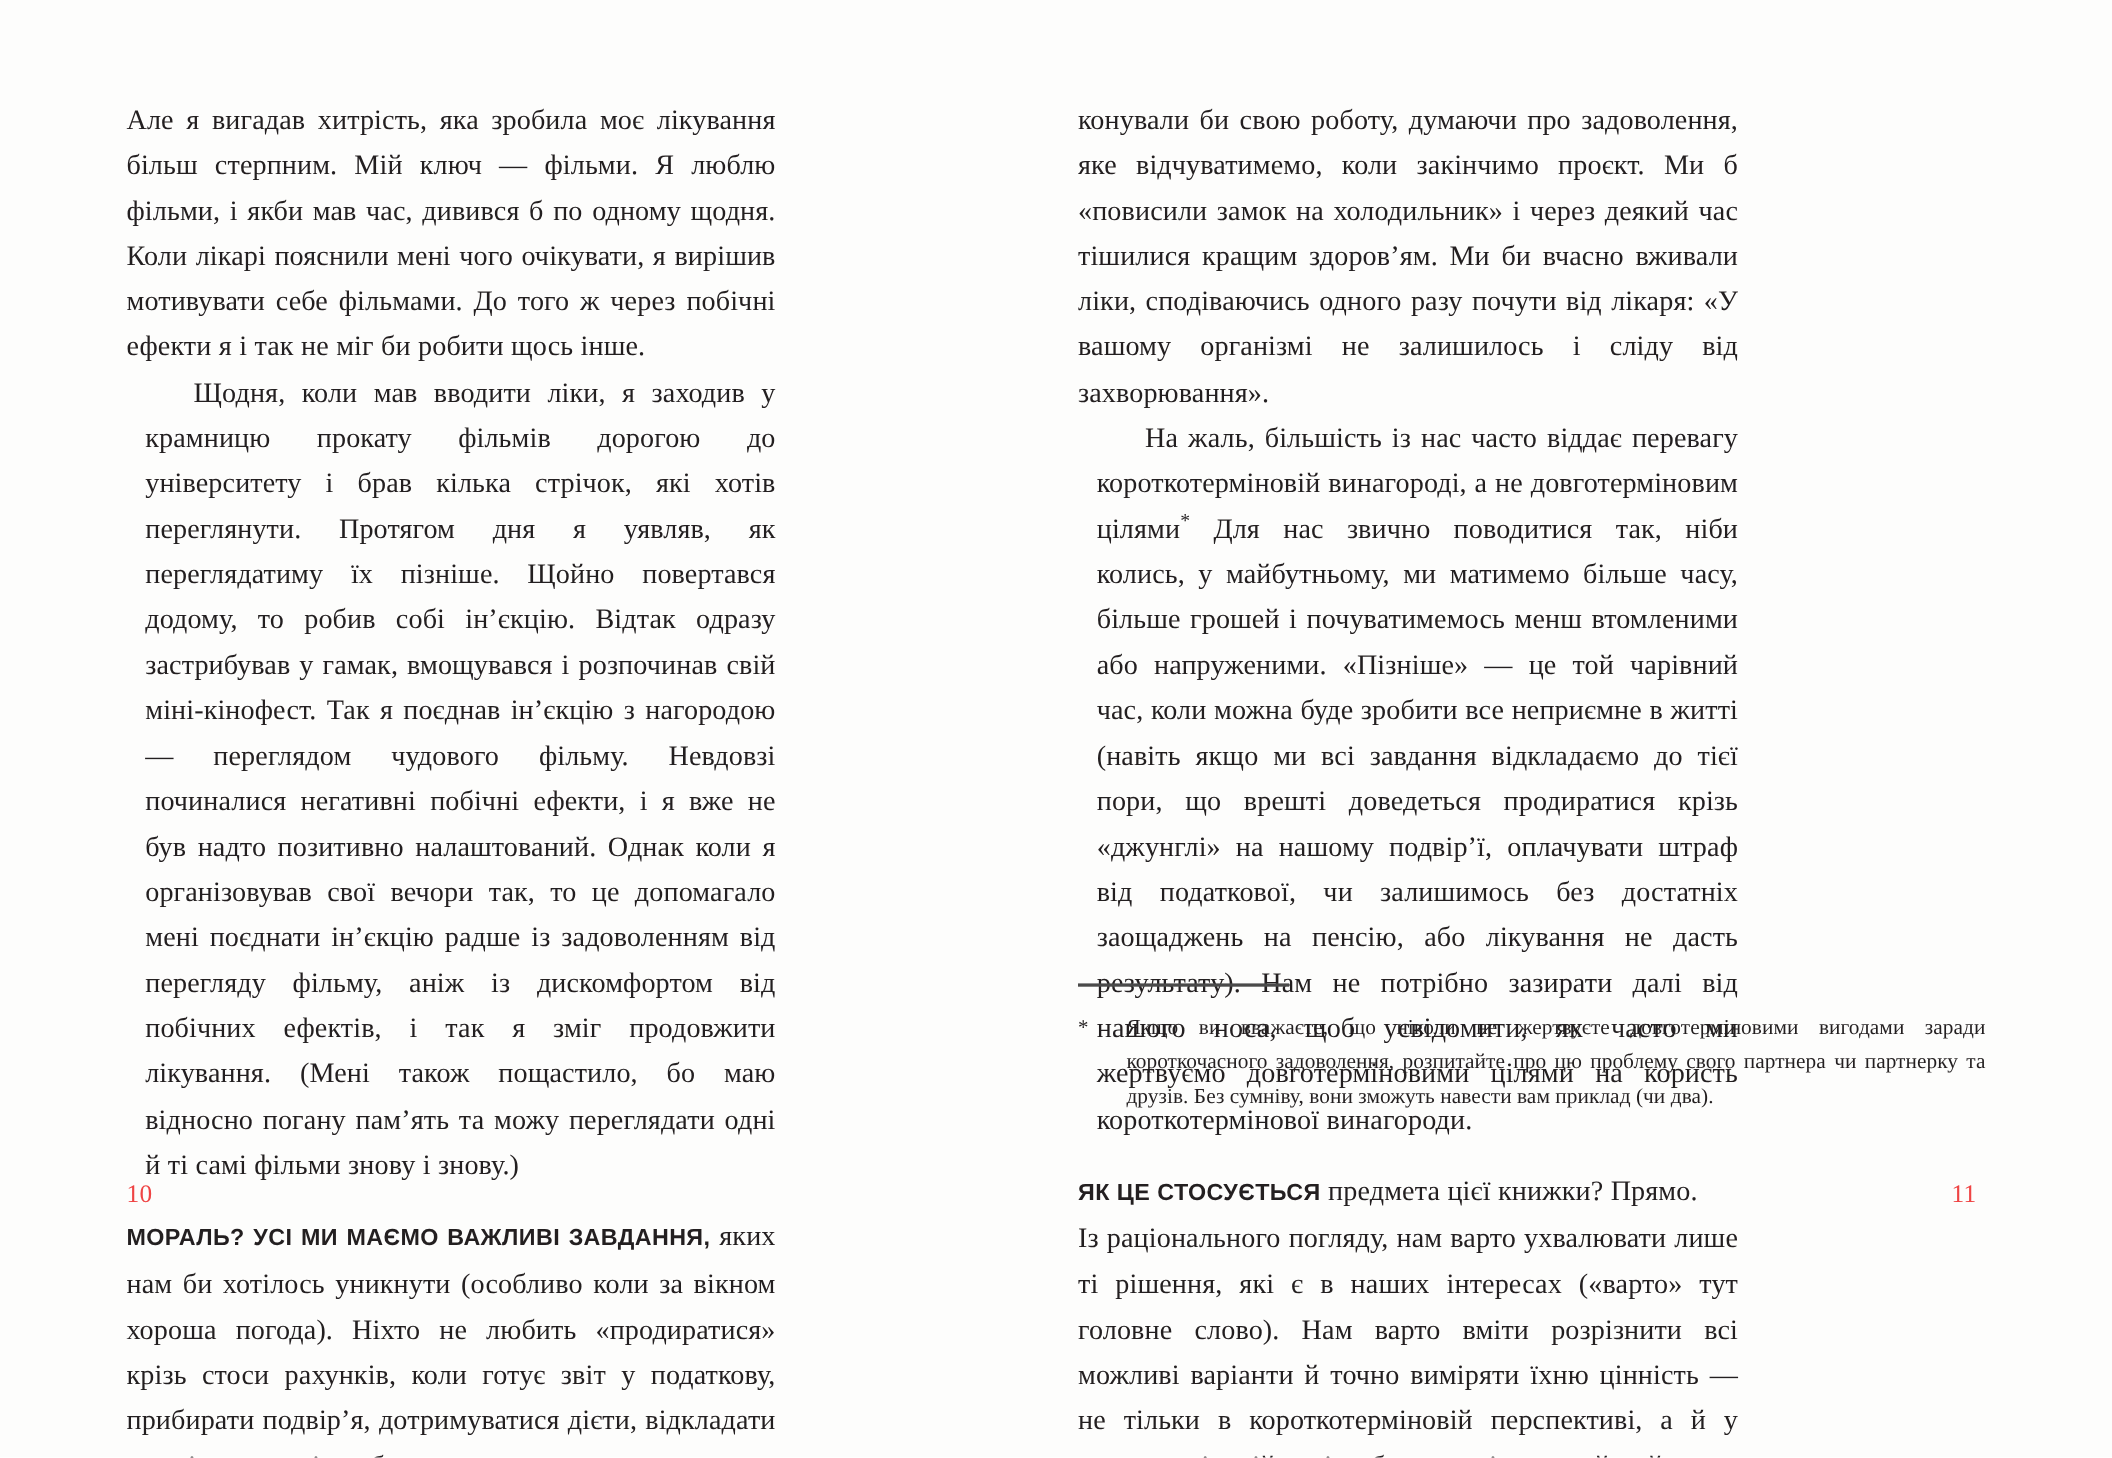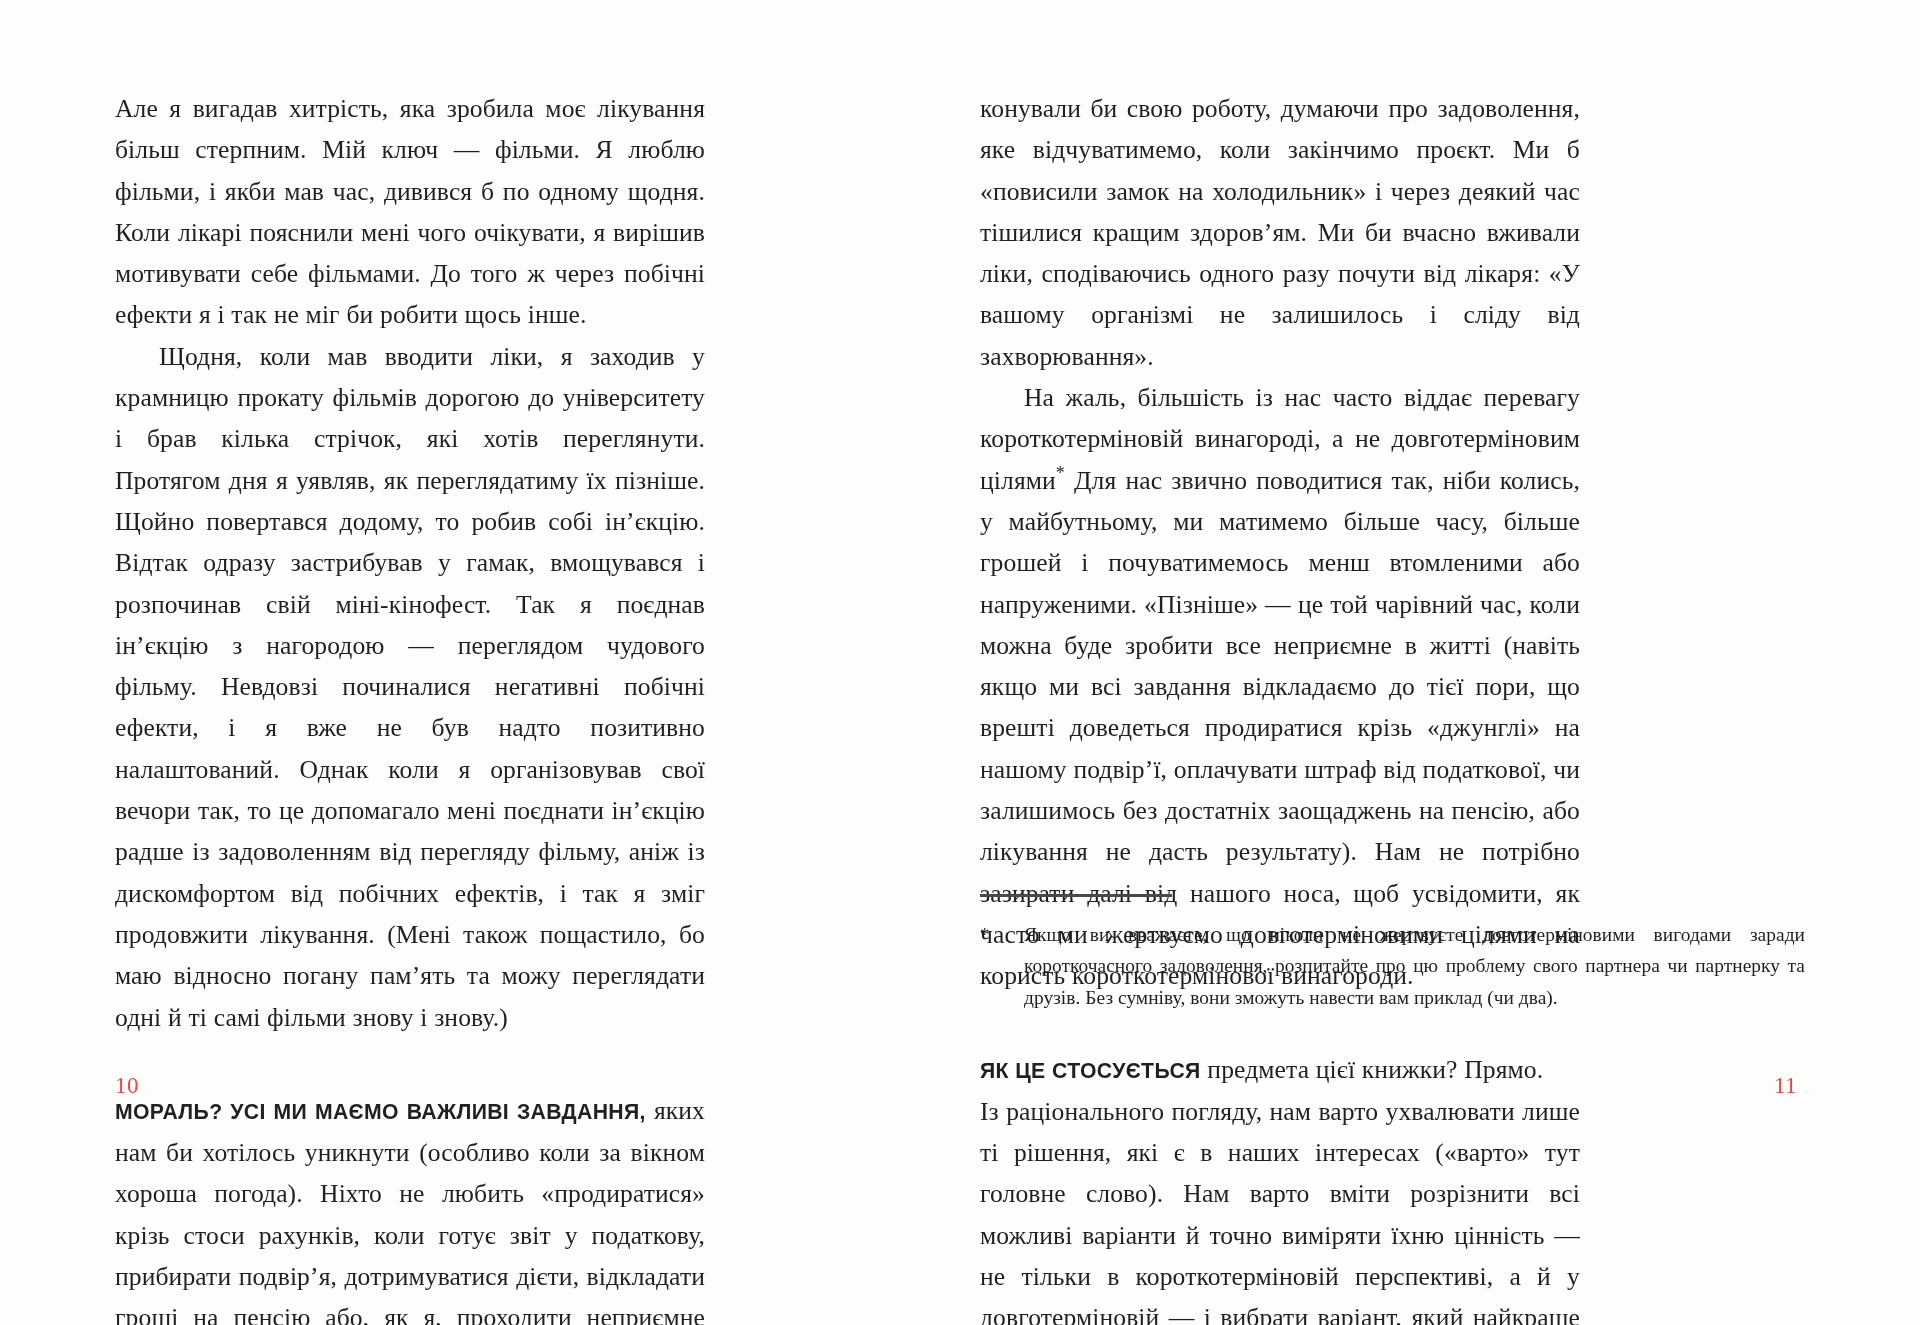--- a/index.html
+++ b/index.html
@@ -47,23 +47,24 @@
     font-size: 25.6px;
     line-height: 41.3px;
     text-align: justify;
     text-justify: inter-word;
     letter-spacing: 0.1px;
     word-spacing: 0.2px;
     hyphens: manual;
   }
   p.body.indent {
     text-indent: 44px;
+    margin-left: 17px;
   }
   p.body.gap {
-    margin-top: 52px;
+    margin-top: 24px;
   }
   .smallcaps {
     font-family: "Liberation Sans", "DejaVu Sans", sans-serif;
     font-weight: 700;
     font-size: 21.2px;
     letter-spacing: 0.35px;
     text-transform: uppercase;
   }
   .footnote-wrap {
     position: absolute;

